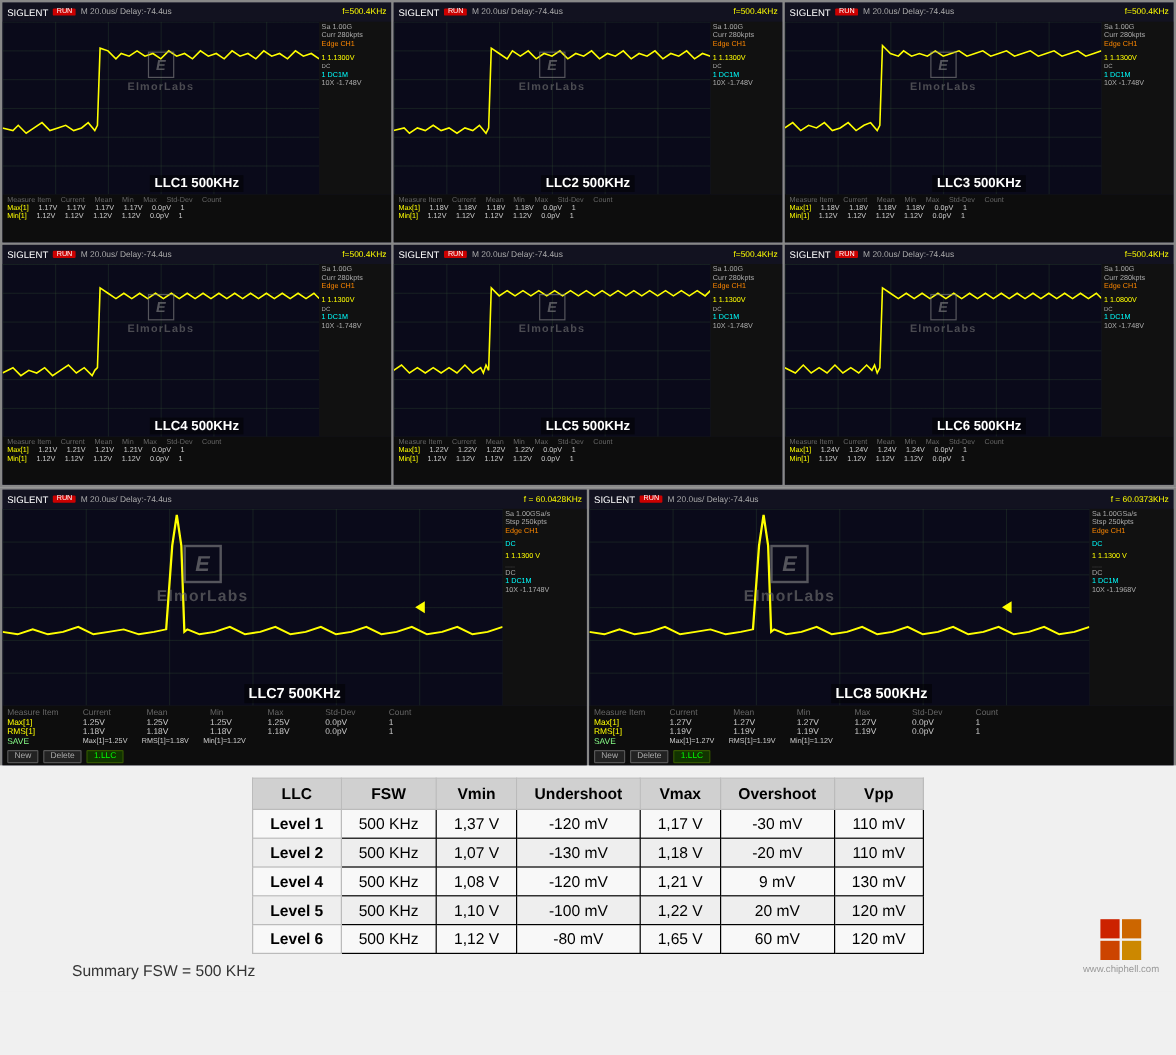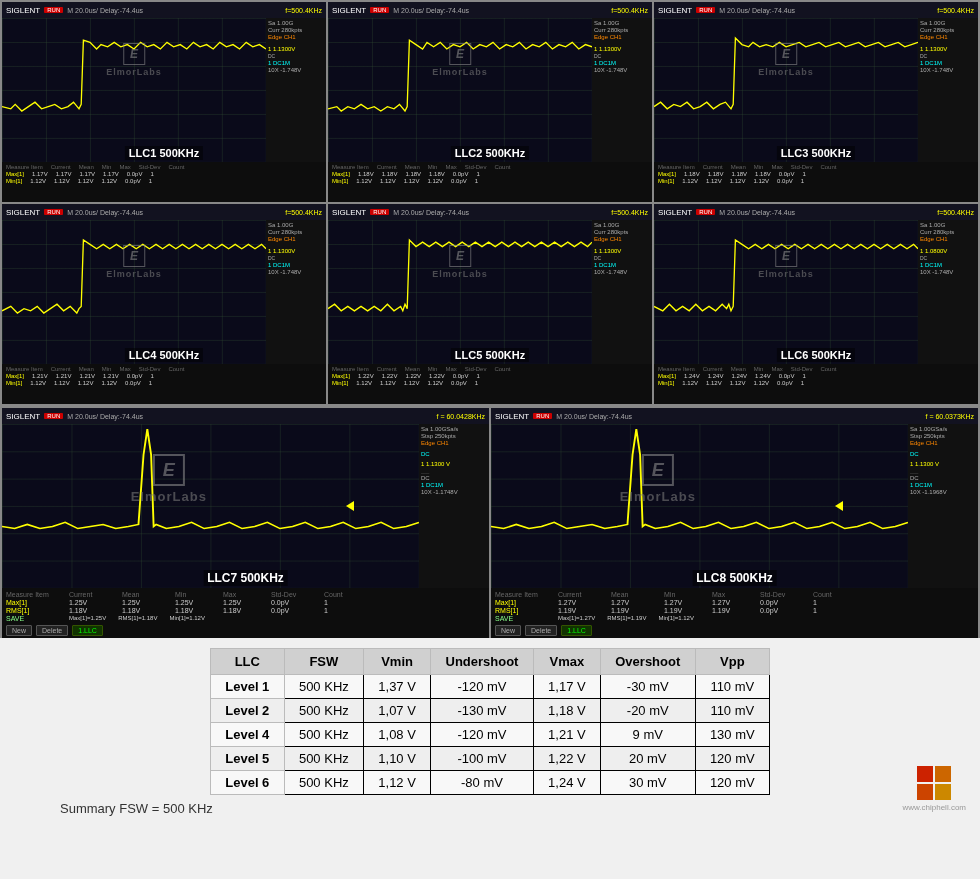--- a/index.html
+++ b/index.html
@@ -1004,22 +1004,22 @@
             <td>-100 mV</td>
             <td>1,22 V</td>
             <td>20 mV</td>
             <td>120 mV</td>
           </tr>
           <tr>
             <td>Level 6</td>
             <td>500 KHz</td>
             <td>1,12 V</td>
             <td>-80 mV</td>
-            <td>1,24 V</td>
-            <td>30 mV</td>
+            <td>1,65 V</td>
+            <td>60 mV</td>
             <td>120 mV</td>
           </tr>
         </tbody>
     </table>
     <div class="summary-text">Summary FSW = 500 KHz</div>
 
     <div class="watermark">
       <div class="chip-logo">
         <div class="chip-squares">
           <div class="cs-top-left"></div>

